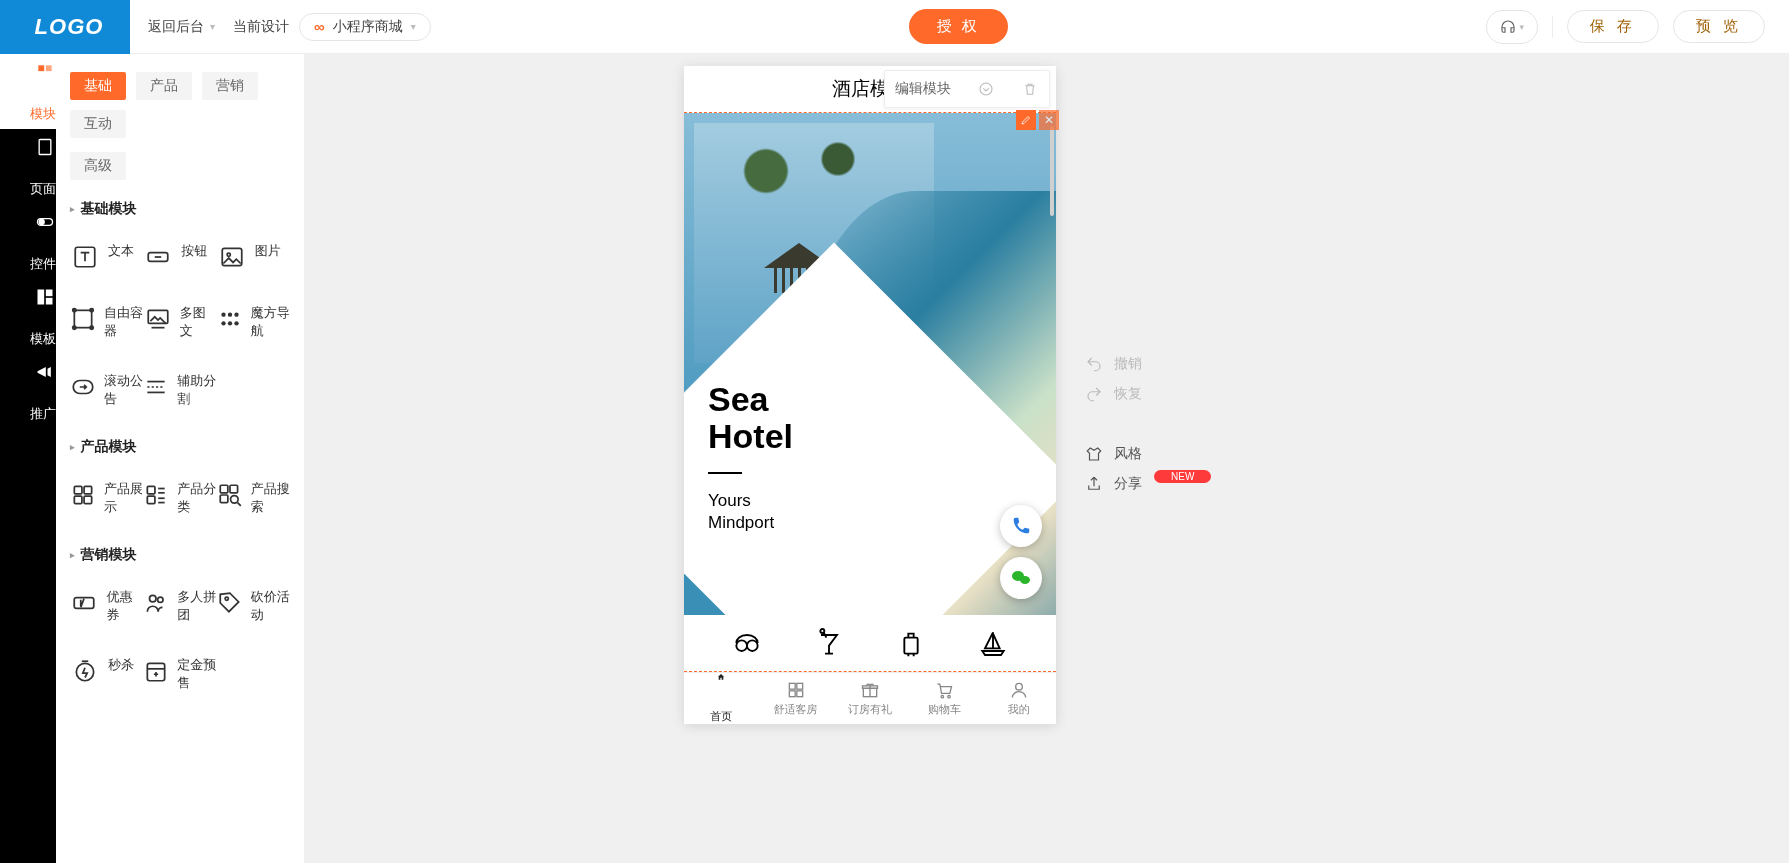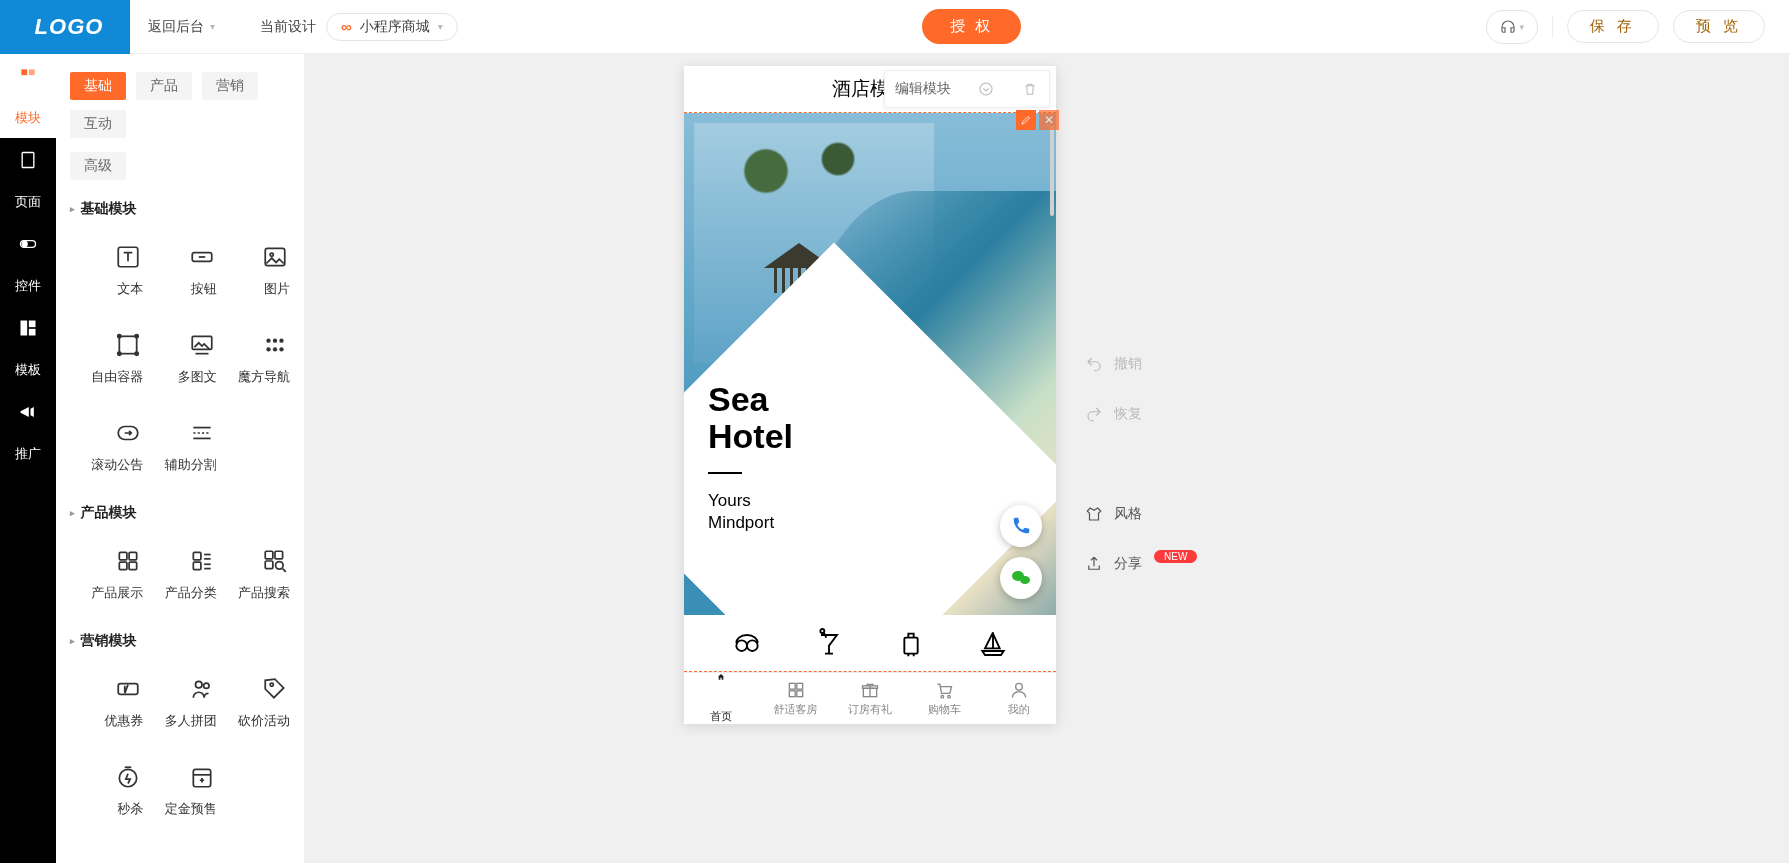--- a/index.html
+++ b/index.html
@@ -18,33 +18,33 @@
 .top-icon { width: 52px; height: 34px; border: 1px solid #e5e5e5; border-radius: 17px; display: flex; align-items: center; justify-content: center; color: #666; cursor: pointer; font-size: 14px; gap: 2px; }
 .top-icon .chev { font-size: 9px; color: #bbb; }
 .divider-v { width: 1px; height: 22px; background: #eee; }
 .pill-btn { border: 1px solid #e5e5e5; border-radius: 18px; padding: 6px 22px; font-size: 15px; color: #a16207; cursor: pointer; letter-spacing: 4px; }
 
 
 .main { display: flex; height: 809px; }
 
 
 .rail { width: 56px; background: #000; display: flex; flex-direction: column; }
-.rail-item { height: 84px; display: flex; flex-direction: column; align-items: center; justify-content: center; gap: 22px; color: #fff; cursor: pointer; font-size: 13px; }
+.rail-item { height: 75px; display: flex; flex-direction: column; align-items: flex-end; justify-content: center; gap: 22px; color: #fff; cursor: pointer; font-size: 13px; }
 .rail-item.active { background: #fff; color: #ff6a2b; }
 .rail-icon { width: 22px; height: 22px; display: flex; align-items: center; justify-content: center; }
 
 
 .panel { width: 248px; background: #fff; padding: 18px 14px; overflow-y: auto; }
 .tabrow { display: flex; gap: 10px; flex-wrap: wrap; margin-bottom: 14px; }
 .ptab { background: #f4f4f4; color: #666; padding: 5px 14px; border-radius: 2px; font-size: 14px; cursor: pointer; }
 .ptab.active { background: #ff6a2b; color: #fff; }
 .section-h { display: flex; align-items: center; gap: 6px; margin: 20px 0 14px; font-size: 14px; color: #222; font-weight: 600; }
 .section-h .tri { font-size: 9px; color: #999; }
 .compgrid { display: grid; grid-template-columns: repeat(3, 1fr); gap: 12px 0; }
-.comp { display: flex; flex-direction: column; align-items: flex-end; gap: 8px; padding: 10px 0; cursor: pointer; }
+.comp { display: flex; align-items: flex-start; gap: 8px; padding: 10px 0; cursor: pointer; }
 .comp-icon { width: 30px; height: 30px; display: flex; align-items: center; justify-content: center; color: #333; }
 .comp-label { font-size: 13px; color: #333; }
 
 
 .canvas { flex: 1; position: relative; background: #f0f0f0; overflow: hidden; }
 
 
 .phone { position: absolute; left: 380px; top: 12px; width: 372px; background: #fff; box-shadow: 0 2px 12px rgba(0,0,0,0.12); }
 .phone-header { height: 46px; display: flex; align-items: center; justify-content: flex-end; padding: 0 16px; font-size: 19px; font-weight: 500; color: #000; position: relative; }
 .phone-title { position: absolute; left: 50%; transform: translateX(-50%); }
@@ -78,41 +78,41 @@
 
 .icon-strip { position: absolute; bottom: 0; left: 0; right: 0; height: 56px; display: flex; justify-content: space-around; align-items: center; background: #fff; padding: 0 22px; }
 .icon-strip svg { width: 32px; height: 32px; stroke: #000; fill: none; stroke-width: 1.4; }
 
 .phone-tabbar { height: 52px; background: #fff; border-top: 1px solid #eee; display: flex; }
 .tbitem { flex: 1; display: flex; flex-direction: column; align-items: center; justify-content: center; gap: 2px; font-size: 11px; color: #888; cursor: pointer; }
 .tbitem.active { color: #222; gap: 28px; }
 .tbitem svg { width: 20px; height: 20px; }
 
 
-.rtools { position: absolute; left: 780px; top: 300px; display: flex; flex-direction: column; gap: 30px; }
+.rtools { position: absolute; left: 780px; top: 300px; display: flex; flex-direction: column; gap: 10px; }
 .rtool { display: flex; align-items: center; gap: 10px; color: #bbb; font-size: 14px; cursor: pointer; }
 .rtool.enabled { color: #555; }
 .rtool .ico { width: 20px; height: 20px; display: flex; align-items: center; justify-content: center; }
-.newbadge { background: #ff3a3a; color: #fff; font-size: 10px; padding: 1px 10px; border-radius: 8px; margin-left: 2px; position: relative; top: -8px; }
+.newbadge { background: #ff3a3a; color: #fff; font-size: 10px; padding: 1px 17px; border-radius: 8px; margin-left: 2px; position: relative; top: -8px; }
 
 
 .phone-scroll { position: absolute; right: 2px; top: 60px; width: 4px; height: 90px; background: #d0d0d0; border-radius: 2px; }
 
 svg { stroke-width: 1.6; }
 </style>
 </head>
 <body>
 
 <div class="topbar">
   <div class="logo">LOGO</div>
   <div class="topbtn">
     <span>返回后台</span>
     <span class="chev">▾</span>
   </div>
-  <span style="margin-left:27px;font-size:14px;color:#444;">当前设计</span>
+  <span style="margin-left:0;font-size:14px;color:#444;">当前设计</span>
   <div class="design-pill">
     <span class="mp">∞</span>
     <span>小程序商城</span>
     <span class="chev" style="font-size:10px;color:#bbb;">▾</span>
   </div>
   <div class="spacer"></div>
   <div class="authorize-btn">授 权</div>
   <div class="spacer"></div>
   <div class="top-right">
     <div class="top-icon">

